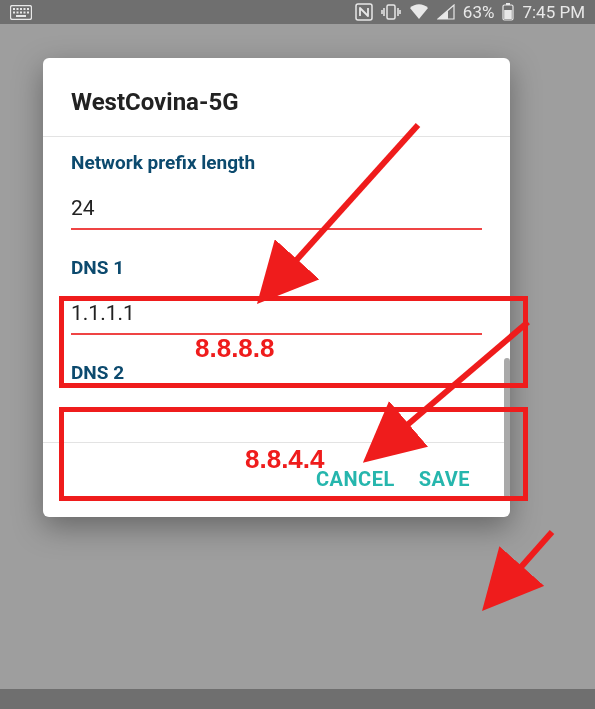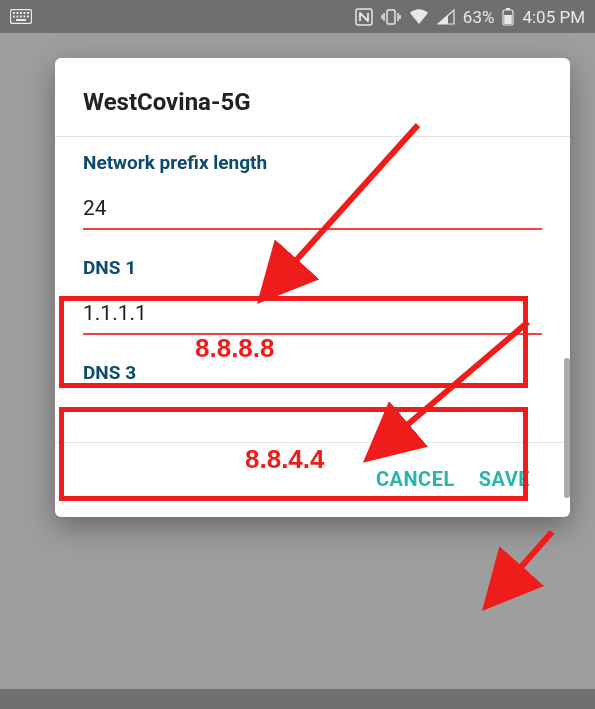--- a/index.html
+++ b/index.html
@@ -14,21 +14,21 @@
   }
   .backdrop {
     position: absolute;
     inset: 0;
     background: linear-gradient(#9e9e9e, #9e9e9e);
   }
   
   .status-bar {
     position: absolute;
     top: 0; left: 0; right: 0;
-    height: 33px;
+    height: 24px;
     background: #6f6f6f;
     color: #e8e8e8;
     display: flex;
     align-items: center;
     padding: 0 10px;
     font-size: 17px;
     font-weight: 400;
   }
   .status-left, .status-right {
     display: flex;
@@ -37,26 +37,25 @@
   }
   .status-right { margin-left: auto; }
   .st-icon { display:inline-flex; align-items:center; justify-content:center; }
   .st-icon svg { display:block; }
 
   
   .dialog {
     position: absolute;
     left: 43px;
     top: 58px;
-    width: 515px;
+    width: 467px;
     background: #ffffff;
     border-radius: 6px;
     box-shadow: 0 10px 30px rgba(0,0,0,0.35);
     overflow: hidden;
-    margin-left: 12px;
   }
   .dialog-title {
     font-size: 24px;
     font-weight: 700;
     color: #222;
     padding: 30px 28px 20px 28px;
   }
   .hr {
     height: 1px;
     background: #e3e3e3;
@@ -189,21 +188,21 @@
         </svg>
     </span>
     <span>63%</span>
     <span class="st-icon">
       <svg width="12" height="18" viewBox="0 0 12 18">
           <rect x="4" y="0" width="4" height="2" fill="#e8e8e8"></rect>
           <rect x="1" y="2" width="10" height="15" rx="1.5" fill="none" stroke="#e8e8e8" stroke-width="1.2"></rect>
           <rect x="2.2" y="7" width="7.6" height="9" fill="#e8e8e8"></rect>
         </svg>
     </span>
-    <span>4:05 PM</span>
+    <span>7:45 PM</span>
   </div>
 </div>
 
 <div class="dialog">
   <div class="dialog-title">WestCovina-5G</div>
   <div class="hr"></div>
 
   <div class="sec">
     <div class="field-label">Network prefix length</div>
     <div class="field-value-wrap">
@@ -212,21 +211,21 @@
   </div>
 
   <div class="sec sec-dns">
     <div class="field-label">DNS 1</div>
     <div class="field-value-wrap">
       <div class="field-value">1.1.1.1</div>
     </div>
   </div>
 
   <div class="sec sec-dns">
-    <div class="field-label">DNS 3</div>
+    <div class="field-label">DNS 2</div>
   </div>
 
   <div class="actions">
     <div class="btn">CANCEL</div>
     <div class="btn">SAVE</div>
   </div>
 
   <div class="scroll-ind"></div>
 </div>
 

